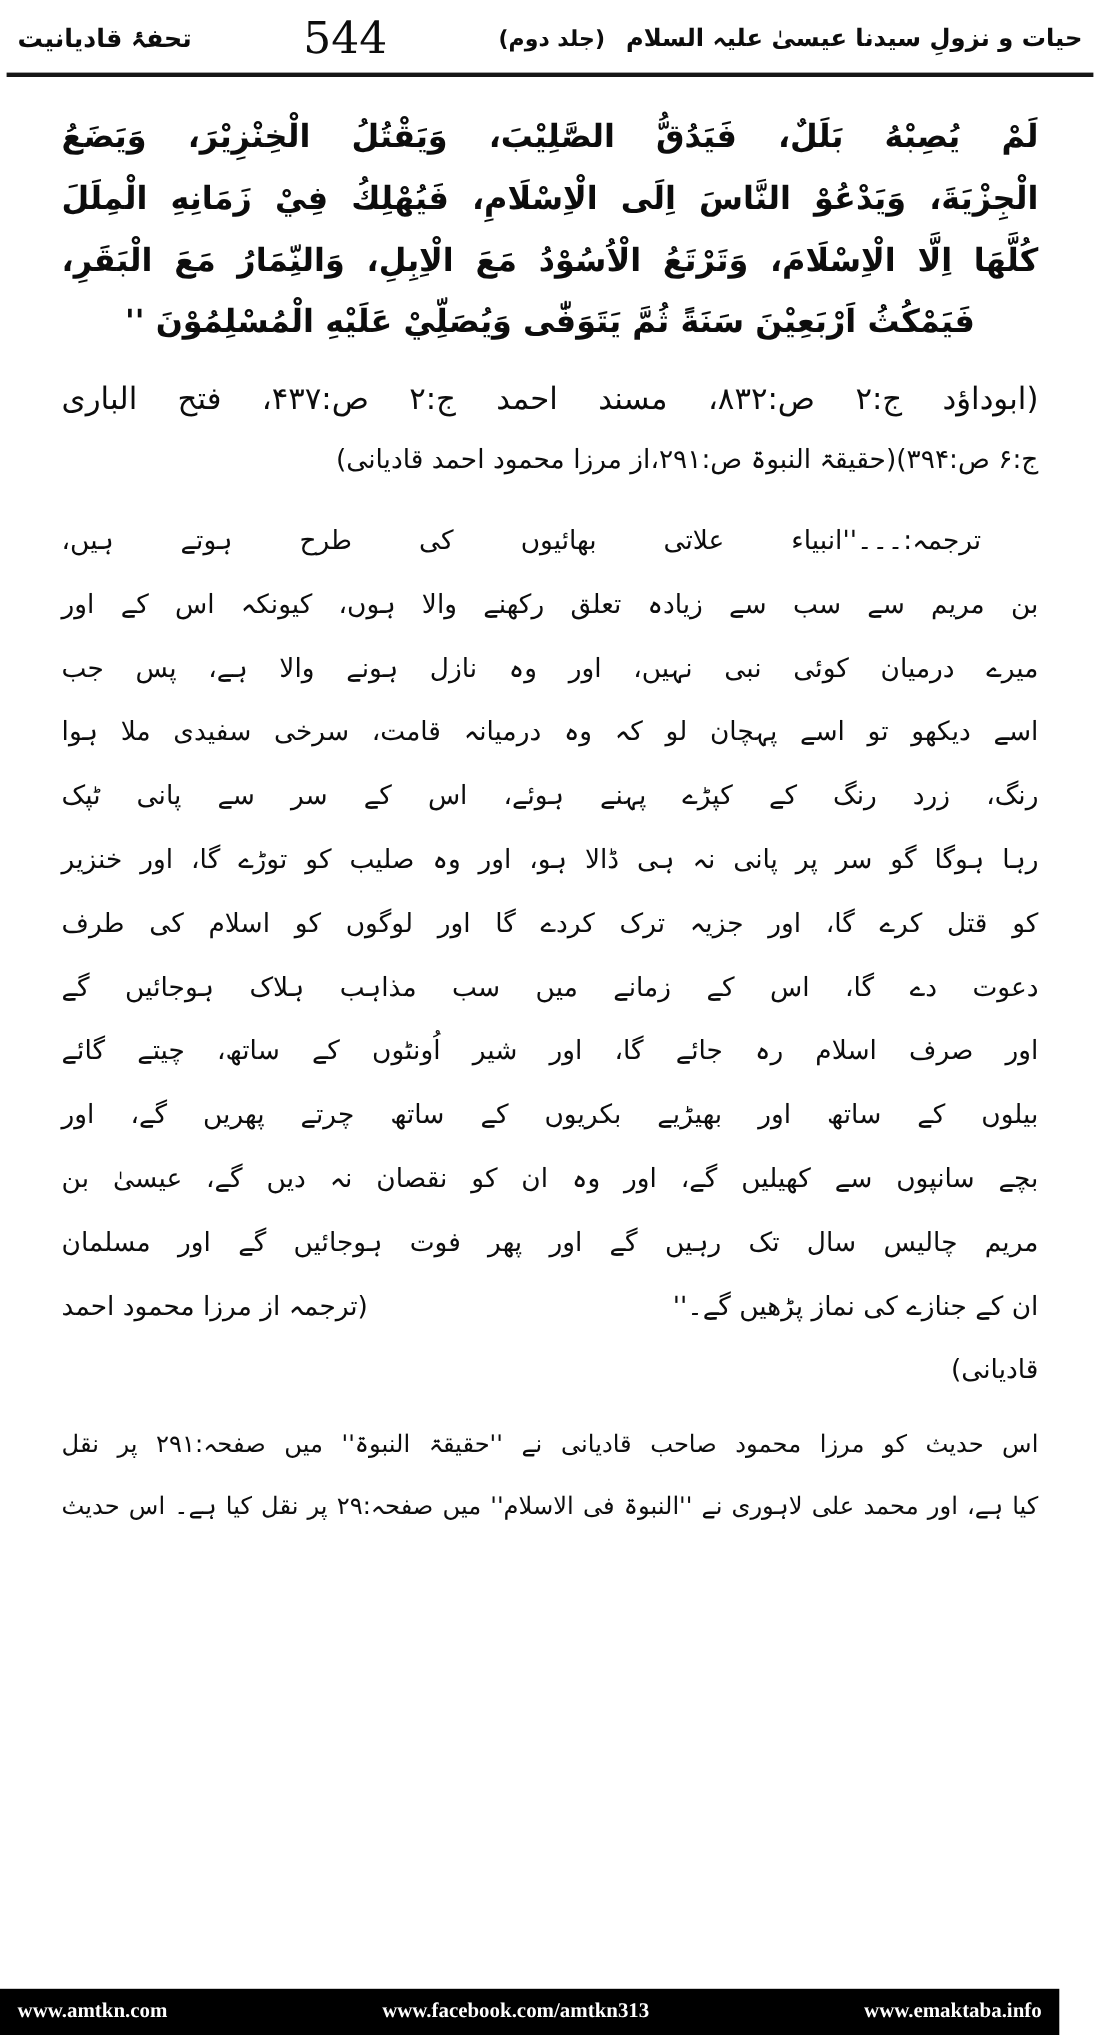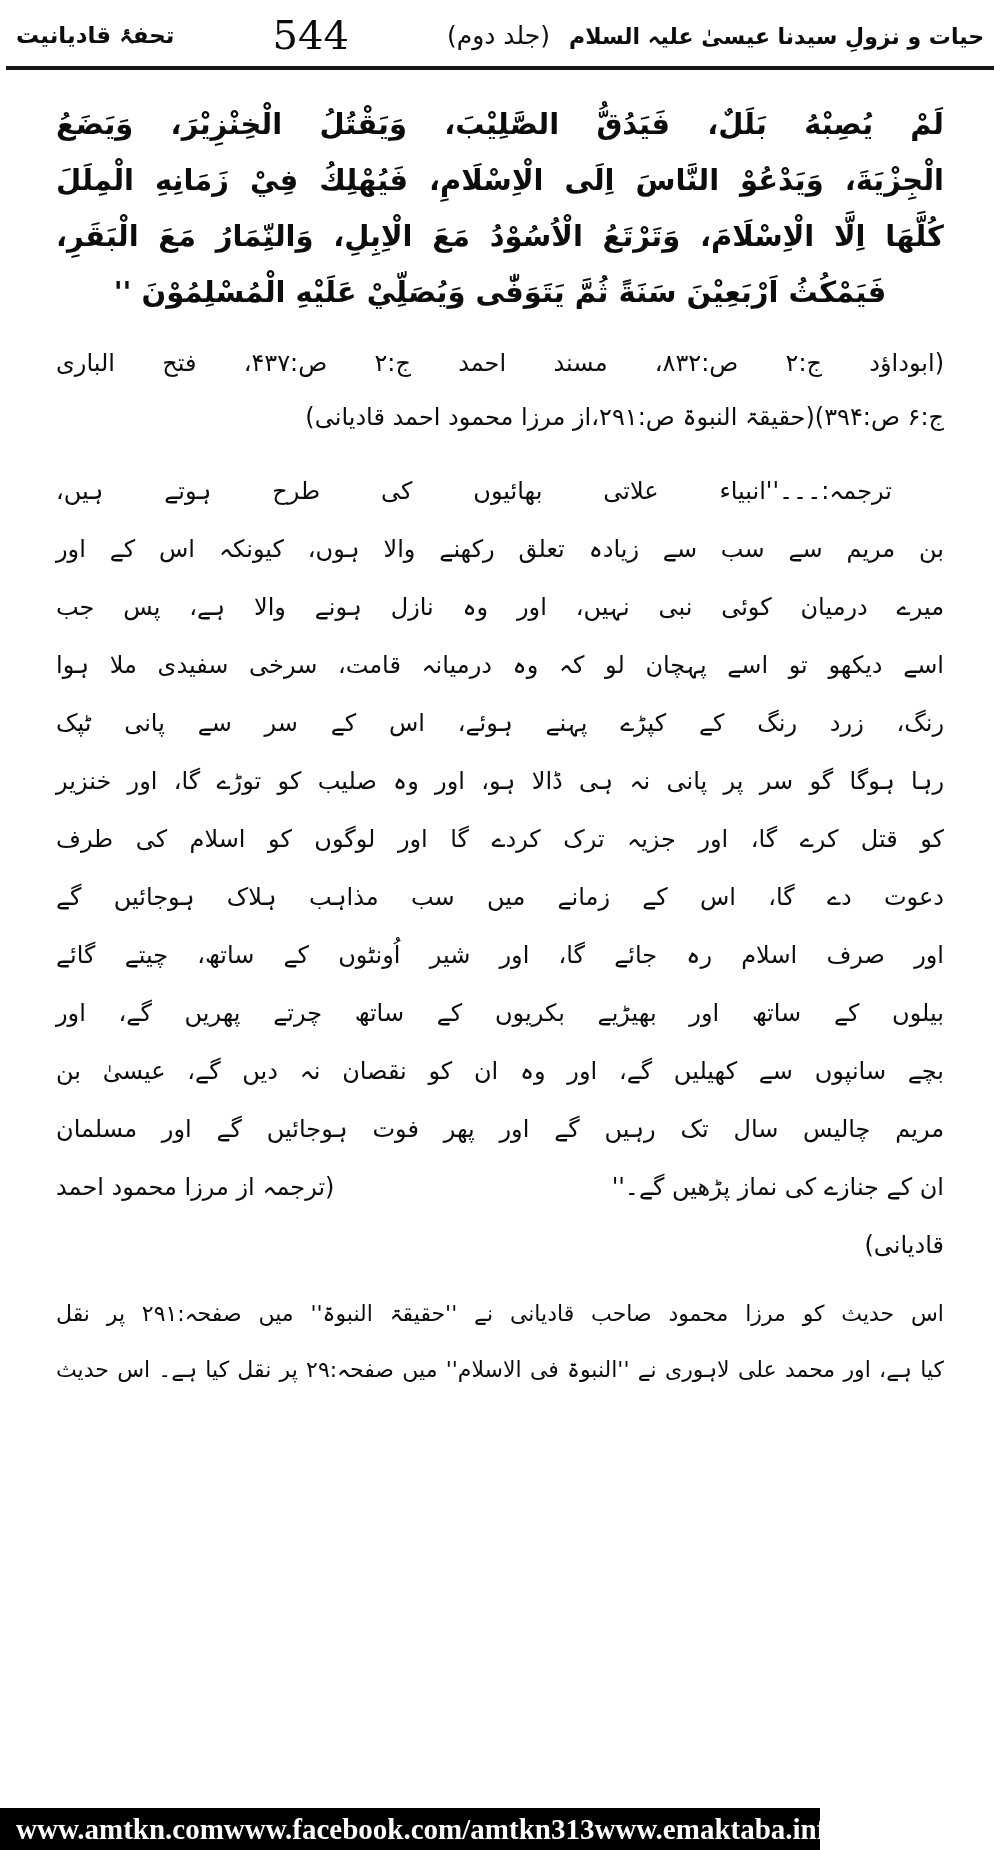--- a/index.html
+++ b/index.html
@@ -22,36 +22,36 @@
   .header {
     direction: rtl;
     display: flex;
     justify-content: space-between;
     align-items: center;
     padding: 12px 10px 8px 10px;
     margin: 0 6px;
     border-bottom: 4px solid #161616;
   }
   .h-chapter { font-size: 22px; font-weight: bold; white-space: nowrap; }
-  .h-volume  { font-size: 25px; font-weight: normal; margin-right: 14px; white-space: nowrap; }
+  .h-volume  { font-size: 20px; font-weight: bold; margin-right: 14px; white-space: nowrap; }
   .h-page    { font-size: 40px; font-weight: normal; font-family: "DejaVu Serif", serif; }
   .h-book    { font-size: 23px; font-weight: bold; white-space: nowrap; }
 
   
   .arabic { margin-top: 26px; direction: rtl; }
   .aline {
     font-size: 29px; font-weight: bold;
     line-height: 56px;
     text-align: justify; text-align-last: justify;
   }
   .aline-last { text-align-last: center; }
 
   
   .refs { margin-top: 16px; direction: rtl; }
-  .ref1 { font-size: 24px; line-height: 54px; text-align: justify; text-align-last: justify; }
+  .ref1 { font-size: 28px; line-height: 54px; text-align: justify; text-align-last: justify; }
   .ref2 { font-size: 24px; line-height: 54px; text-align: right; }
 
   
   .trans { margin-top: 18px; direction: rtl; }
   .uline {
     font-size: 24px; line-height: 58px;
     text-align: justify; text-align-last: justify;
   }
   .uline-first { padding-right: 52px; }
   .attr-line {
@@ -64,26 +64,26 @@
   
   .closing { margin-top: 12px; direction: rtl; }
   .cline {
     font-size: 22px; line-height: 56px;
     text-align: justify; text-align-last: justify;
   }
 
   
   .footer {
     position: absolute; left: 0; bottom: 0;
-    width: 820px; height: 42px;
+    width: 963px; height: 42px;
     box-sizing: border-box;
     display: flex; align-items: center; justify-content: space-between;
     padding: 0 16px;
     font-family: "Liberation Serif", serif;
-    font-weight: bold; font-size: 29px;
+    font-weight: bold; font-size: 19px;
     direction: ltr;
   }
 </style>
 </head>
 <body>
 
 <div class="page">
 
   <header class="header">
     <div>

